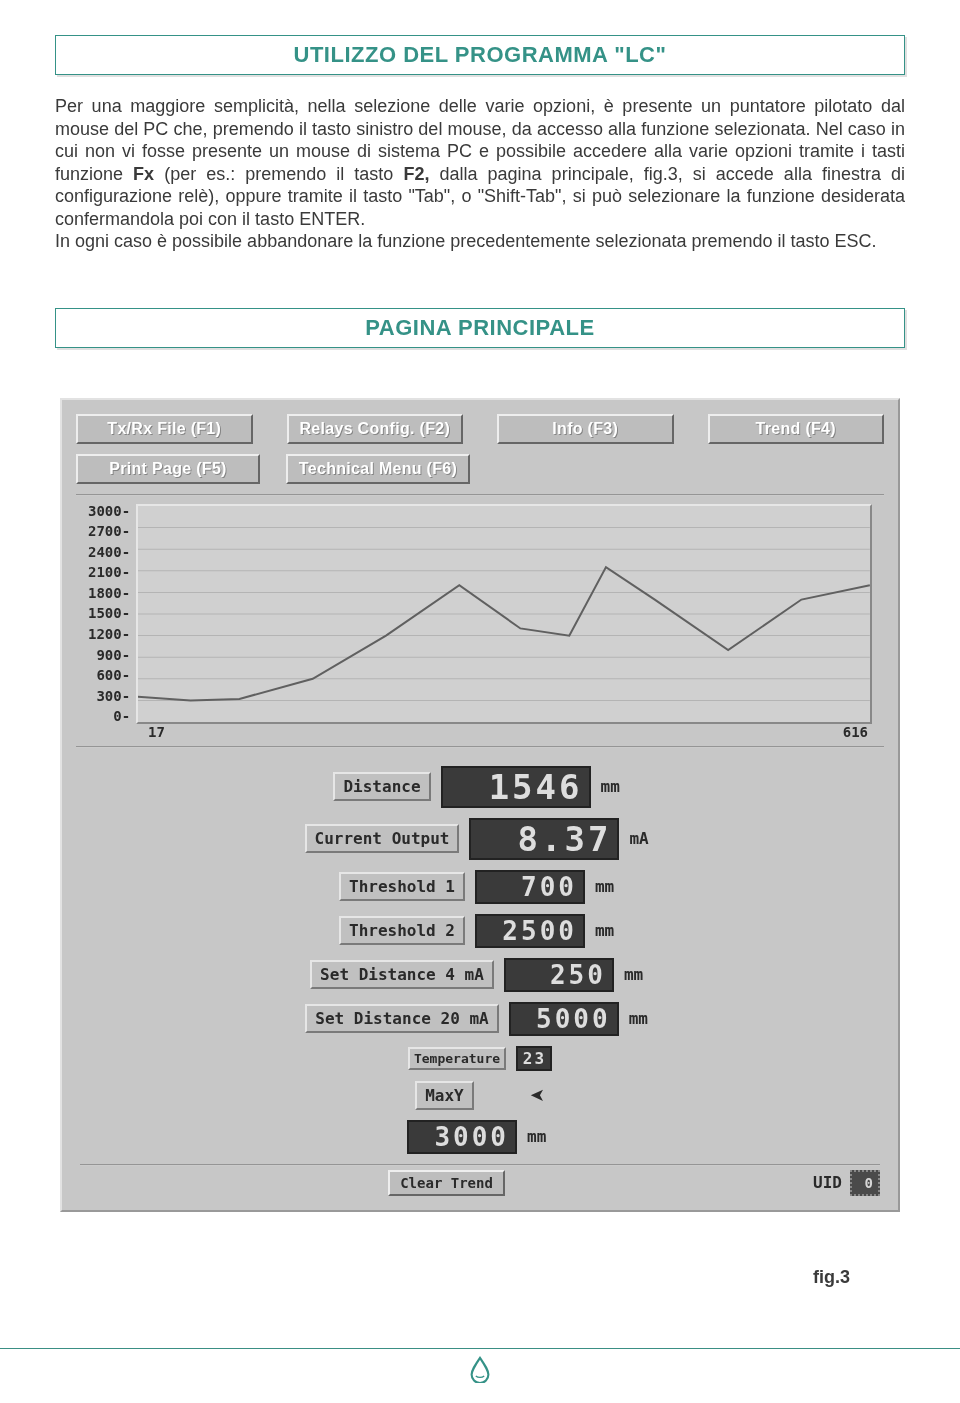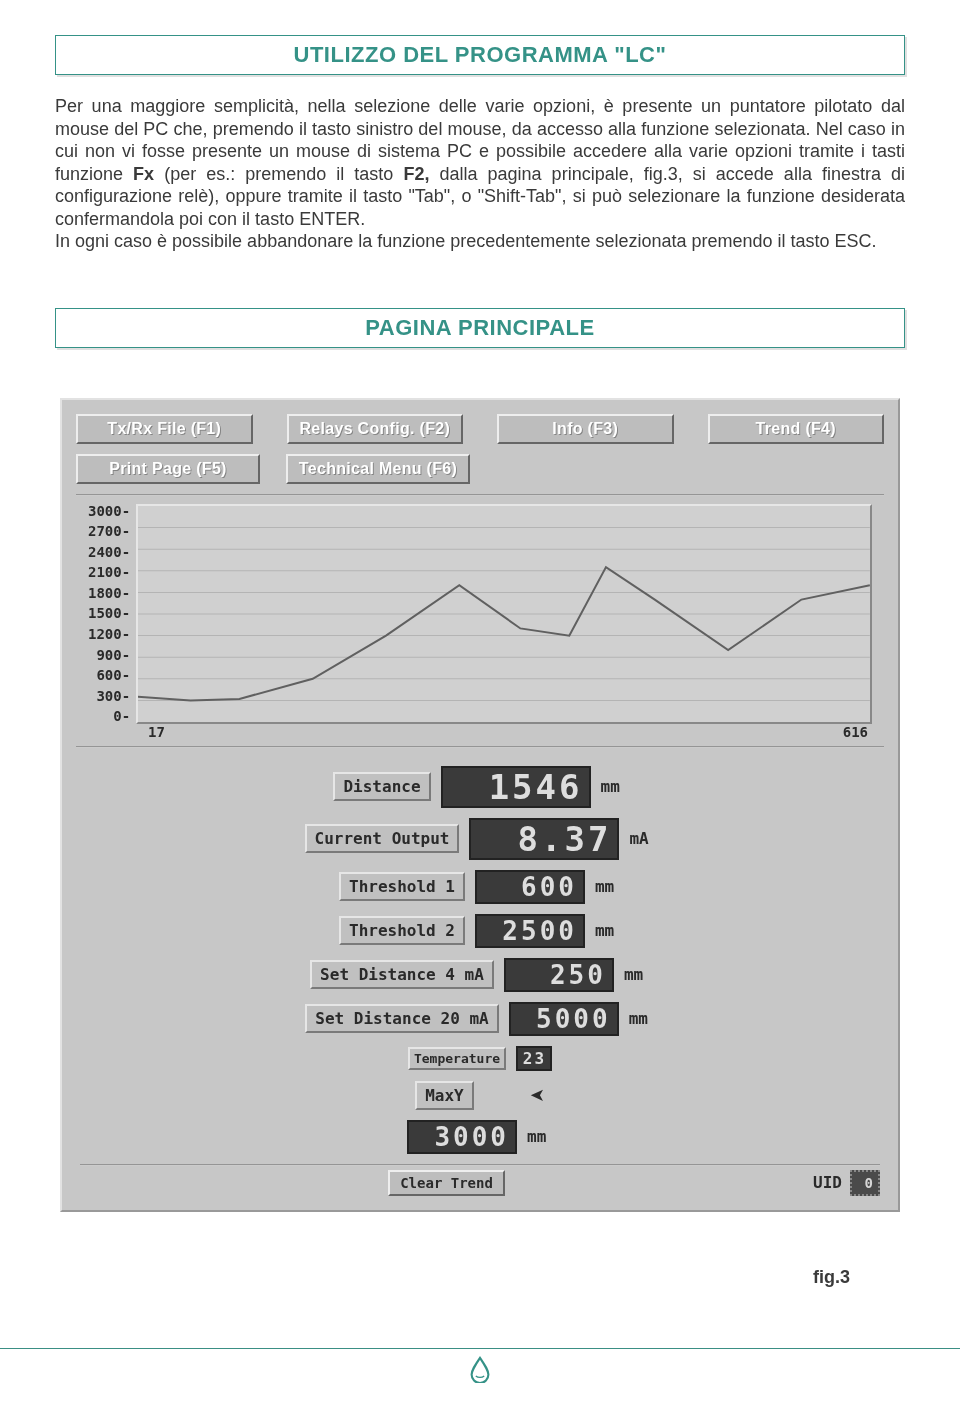--- a/index.html
+++ b/index.html
@@ -266,21 +266,21 @@
         <div class="param-col right">
           <span class="param-label">Current Output</span>
           <span class="seg-display seg-large">8.37</span>
           <span class="unit">mA</span>
         </div>
       </div>
 
       <div class="param-row">
         <div class="param-col">
           <span class="param-label">Threshold 1</span>
-          <span class="seg-display seg-med">600</span>
+          <span class="seg-display seg-med">700</span>
           <span class="unit">mm</span>
         </div>
         <div class="param-col right">
           <span class="param-label">Threshold 2</span>
           <span class="seg-display seg-med">2500</span>
           <span class="unit">mm</span>
         </div>
       </div>
 
       <div class="param-row">

